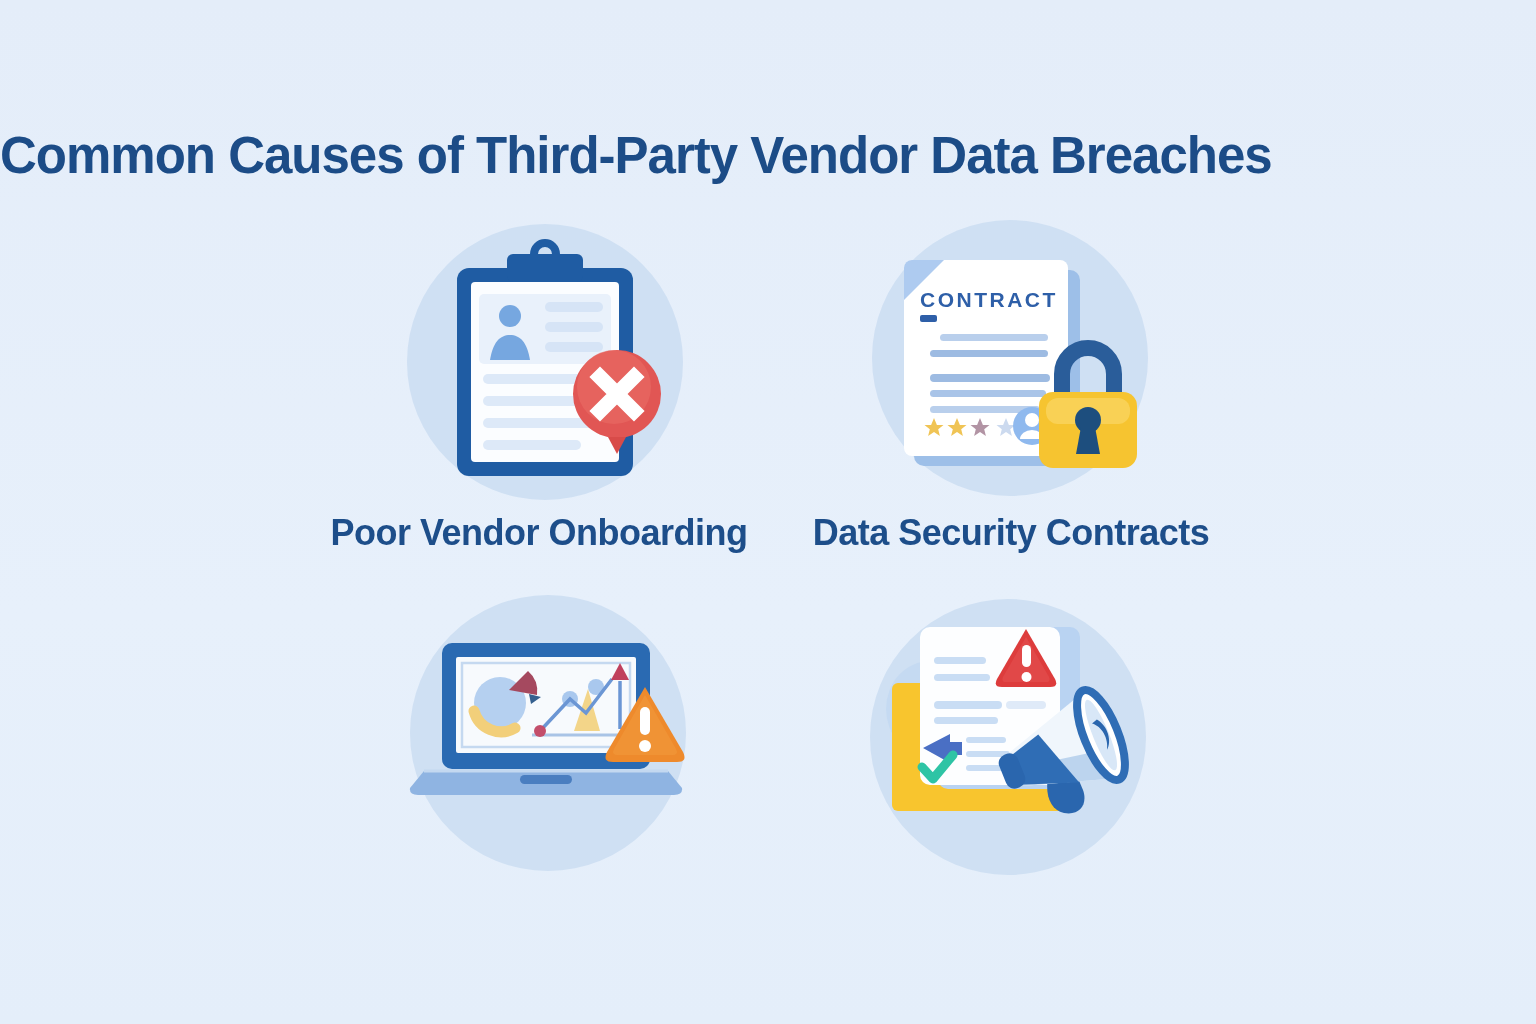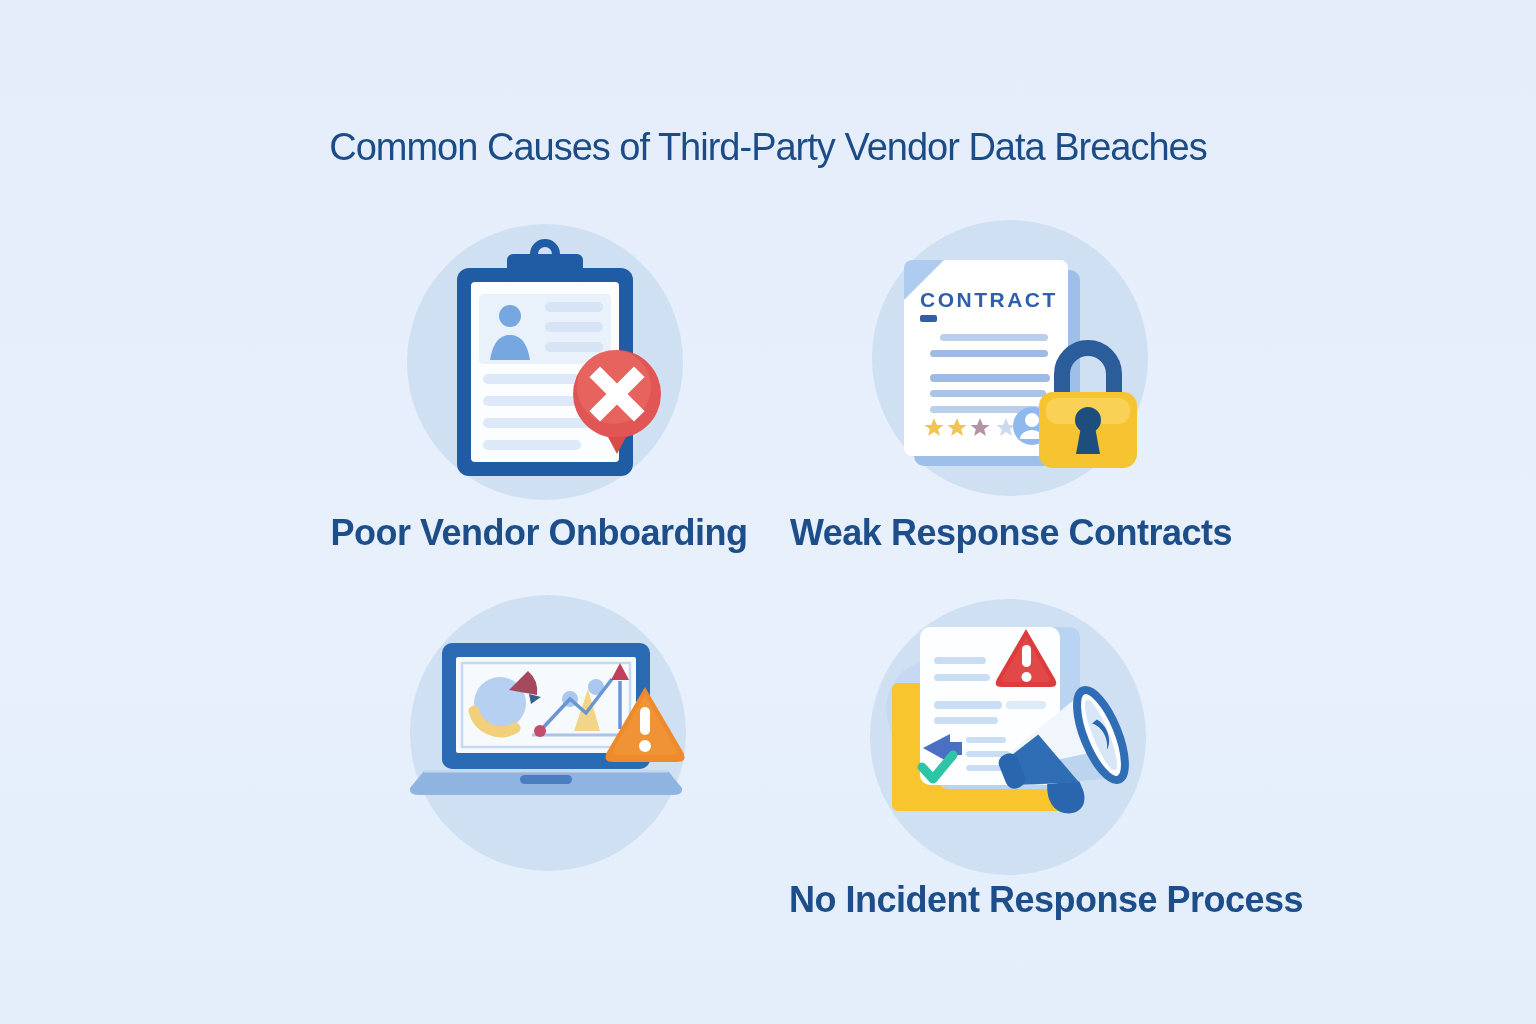--- a/index.html
+++ b/index.html
@@ -10,23 +10,22 @@
     background: linear-gradient(180deg, #e4edf9 0%, #e7f0fb 60%, #e4eefa 100%);
     overflow: hidden;
     font-family: "Liberation Sans", sans-serif;
   }
   .title {
     position: absolute;
     top: 126px;
     left: 0;
     width: 100%;
     margin: 0;
-    text-align: center;
-    font-size: 38px;
-    font-weight: 400;
+    font-size: 51px;
+    font-weight: 700;
     letter-spacing: -1px;
     color: #1c4c87;
   }
   .icon-wrap {
     position: absolute;
     width: 300px;
     height: 300px;
   }
   .icon-tl { left: 395px; top: 212px; }
   .icon-tr { left: 860px; top: 208px; }
@@ -126,21 +125,21 @@
       </g>
       <g>
         <path d="M202,186 v-20 a26,26 0 0 1 52,0 v20" fill="none" stroke="#2a5d9a" stroke-width="16"></path>
         <rect x="179" y="184" width="98" height="76" rx="14" fill="#f6c430"></rect>
         <rect x="186" y="190" width="84" height="26" rx="12" fill="#f9d35c" opacity="0.85"></rect>
         <circle cx="228" cy="212" r="13" fill="#1d4e7e"></circle>
         <path d="M221,219 l-5,27 h24 l-5,-27 z" fill="#1d4e7e"></path>
       </g>
     </svg>
   </div>
-  <div class="caption cap-tr">Weak Response Contracts</div>
+  <div class="caption cap-tr">Data Security Contracts</div>
 
   <div class="icon-wrap icon-bl">
     <svg viewBox="0 0 300 300" width="300" height="300">
       <circle cx="150" cy="150" r="138" fill="#cfe0f3"></circle>
       <g>
         <rect x="44" y="60" width="208" height="126" rx="10" fill="#2a6ab2"></rect>
         <rect x="58" y="74" width="180" height="96" rx="2" fill="#f7fafd"></rect>
         <rect x="64" y="80" width="168" height="84" fill="none" stroke="#c5d9f0" stroke-width="2.5"></rect>
         <g>
           <circle cx="102" cy="120" r="26" fill="#b5d0f0"></circle>
@@ -205,15 +204,14 @@
           <path d="M-98,-2 L-8,14 L-8,44 L-98,16 Z" fill="#bcd4ee"></path>
           <path d="M-100,-12 L-58,-24 L-38,36 L-96,15 Z" fill="#2f6db5"></path>
           <rect x="-106" y="-18" width="20" height="36" rx="9" fill="#2a66ae"></rect>
           <ellipse cx="0" cy="0" rx="17" ry="48" fill="#ffffff" stroke="#2f6db5" stroke-width="8"></ellipse>
           <ellipse cx="0" cy="0" rx="8" ry="38" fill="#d8e7f7"></ellipse>
           <path d="M-4,-14 C4,-8 6,6 0,16 C8,10 10,-6 2,-16 Z" fill="#2a66ae"></path>
         </g>
       </g>
     </svg>
   </div>
-  <div class="caption cap-br">No Incident Response Process</div>
 
 </div>
 
 </body></html>

